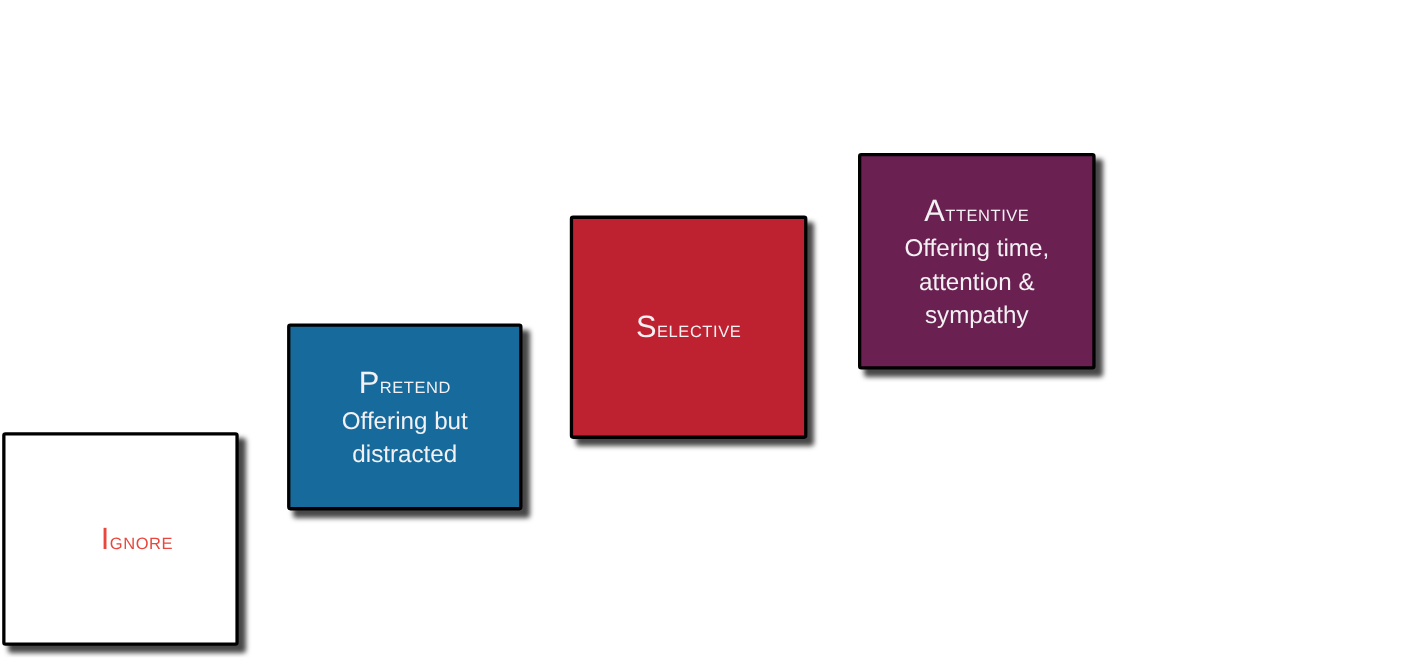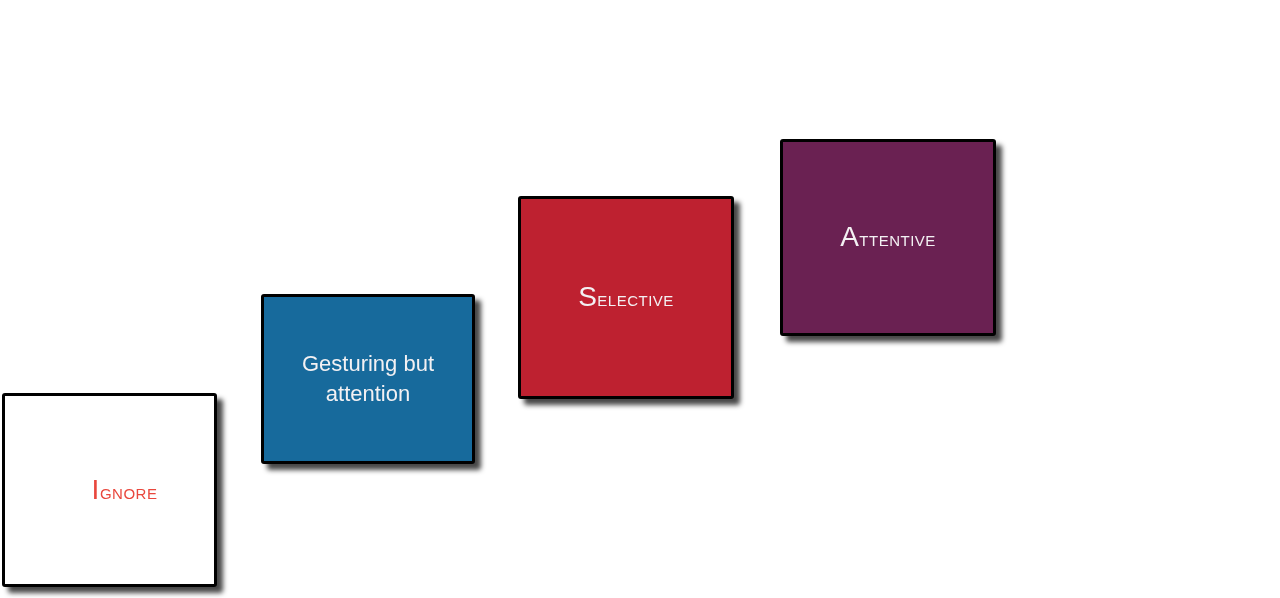--- a/index.html
+++ b/index.html
@@ -53,25 +53,27 @@
 </head>
 <body>
 
 <div class="canvas">
 
   <div class="step step-1" style="background: rgb(255, 255, 255); color: rgb(233, 71, 61); border-color: rgb(0, 0, 0); padding-left: 44px;">
     <div class="step-title">Ignore</div>
   </div>
 
   <div class="step step-2" style="background: rgb(23, 106, 156); color: rgb(243, 241, 243); border-color: rgb(0, 0, 0);">
-    <div class="step-desc">Gesturing but attention</div>
+    <div class="step-title">Pretend</div>
+    <div class="step-desc">Offering but distracted</div>
   </div>
 
   <div class="step step-3" style="background: rgb(190, 33, 48); color: rgb(243, 241, 243); border-color: rgb(0, 0, 0);">
     <div class="step-title">Selective</div>
   </div>
 
   <div class="step step-4" style="background: rgb(106, 33, 82); color: rgb(243, 241, 243); border-color: rgb(0, 0, 0);">
     <div class="step-title">Attentive</div>
+    <div class="step-desc">Offering time, attention &amp; sympathy</div>
   </div>
 
 
 </div>
 
 </body></html>

